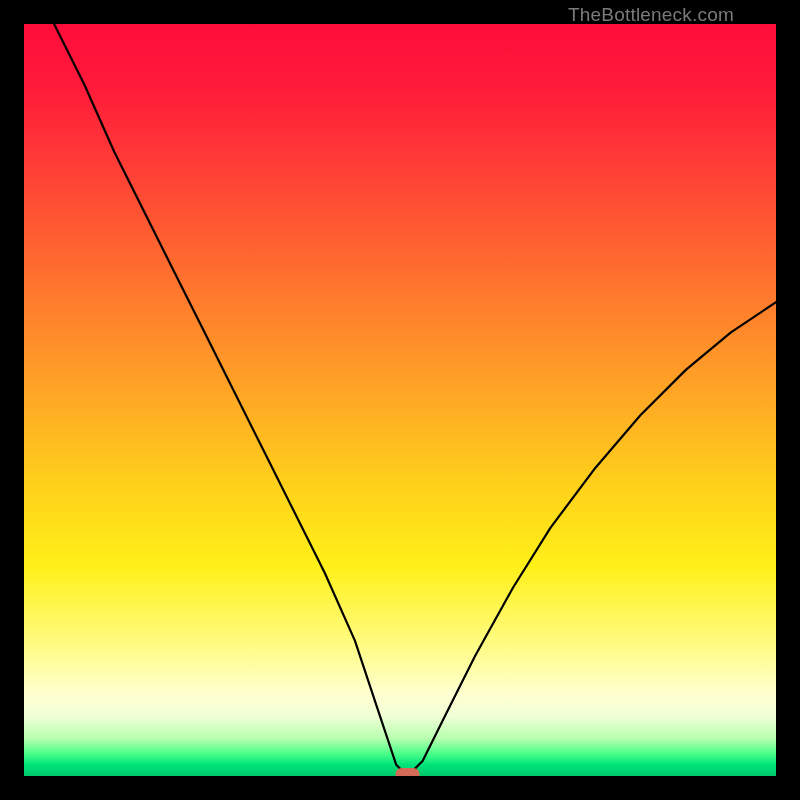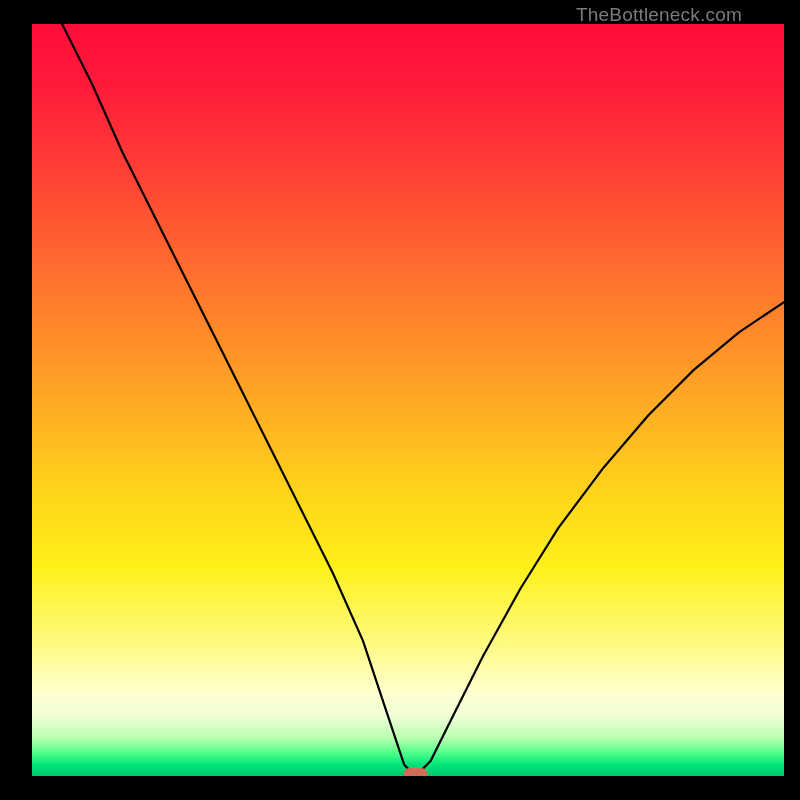--- a/index.html
+++ b/index.html
@@ -5,21 +5,21 @@
   html, body {
     margin: 0;
     padding: 0;
     width: 800px;
     height: 800px;
     background: #000;
     overflow: hidden;
   }
   .frame {
     position: absolute;
-    left: 8px;
+    left: 0;
     top: 0;
     width: 744px;
     height: 800px;
     background: #000;
   }
   .plot {
     position: absolute;
     left: 24px;
     top: 24px;
     width: 752px;

